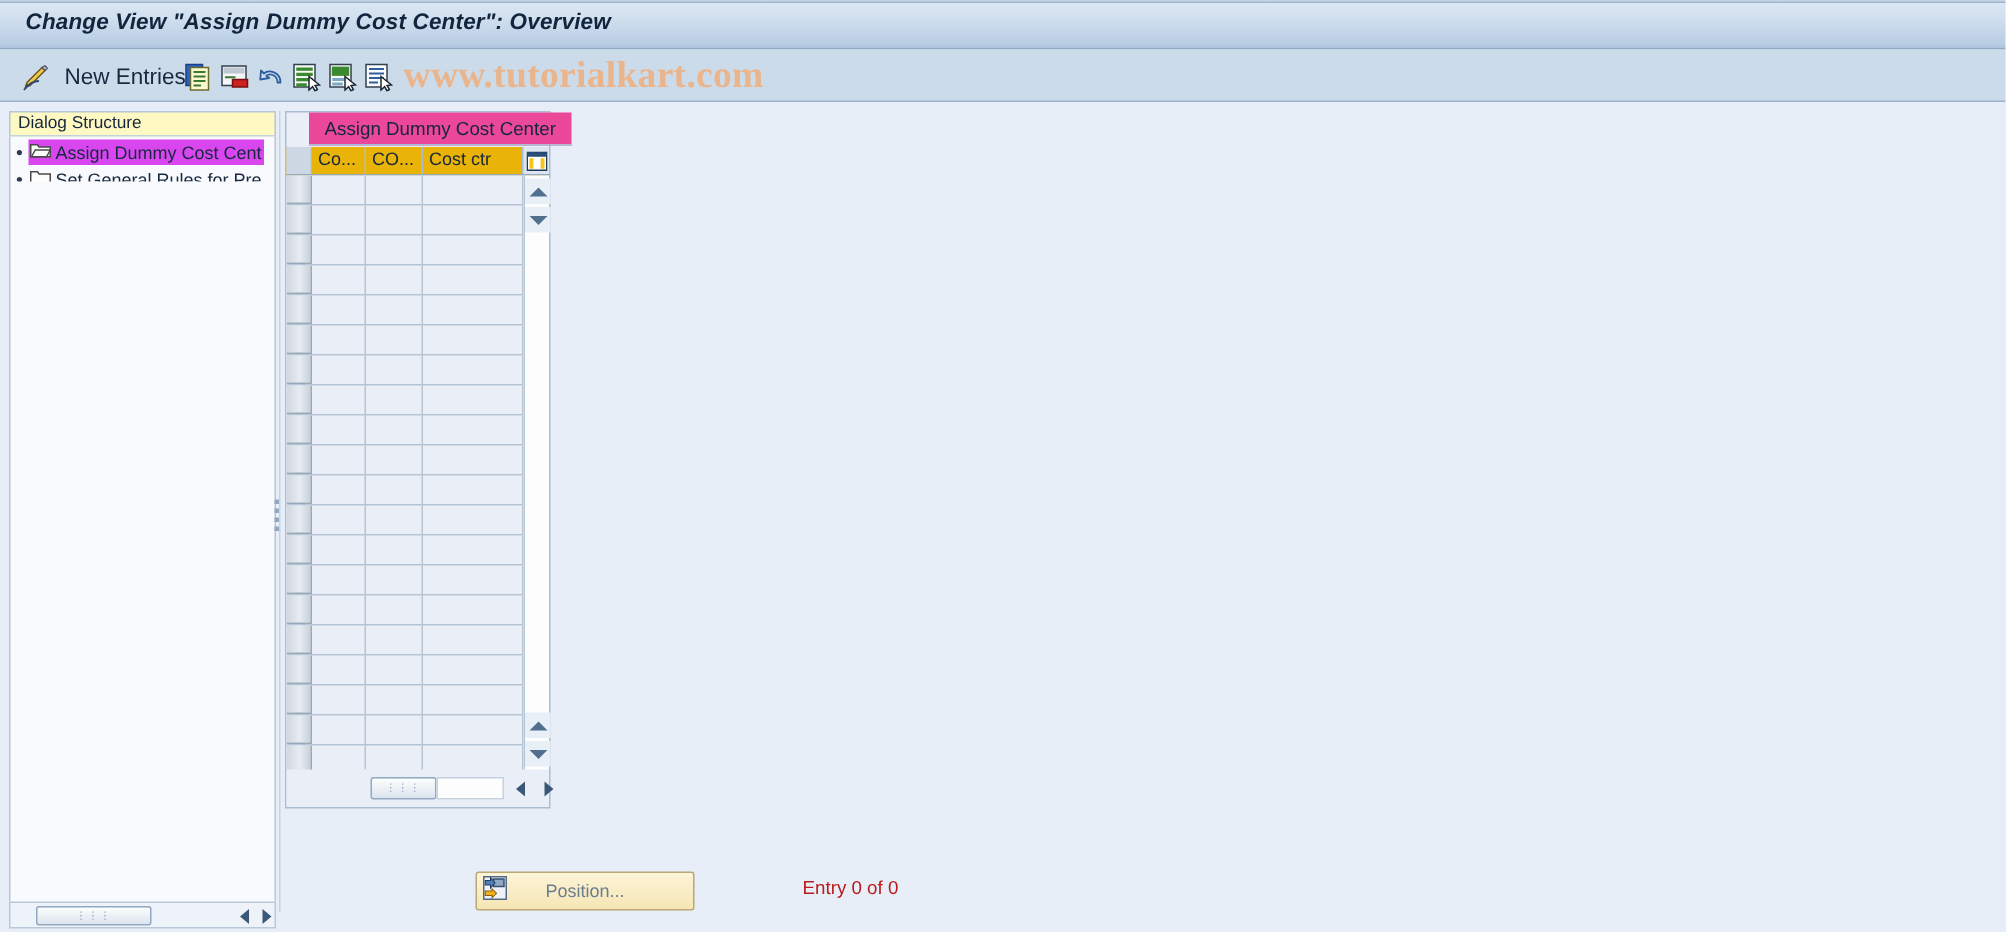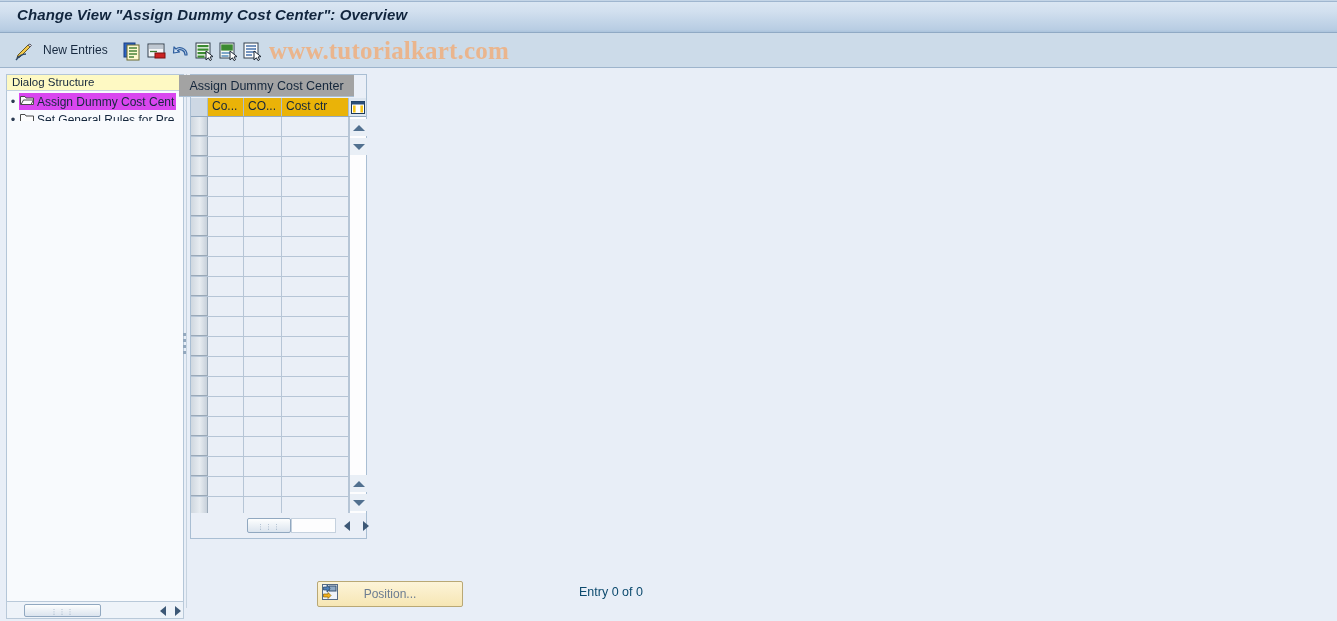--- a/index.html
+++ b/index.html
@@ -36,21 +36,21 @@
   
   #toolbar {
     position: absolute; left: 0; top: 33px; width: 1337px; height: 35px;
     background: #ccdbe9;
     border-bottom: 1px solid #9db4cc;
   }
   .tb-icon { position: absolute; cursor: pointer; }
   #tb-pencil { left: 14px; top: 42px; width: 20px; height: 20px; }
   #new-entries {
     position: absolute; left: 43px; top: 43px;
-    font-size: 12px; color: #17293f; white-space: nowrap; cursor: pointer;
+    font-size: 15px; color: #17293f; white-space: nowrap; cursor: pointer;
   }
   #watermark {
     position: absolute; left: 269px; top: 37px;
     font-family: "Liberation Serif", serif;
     font-size: 25px; font-weight: bold;
     color: #eab58d; white-space: nowrap;
     letter-spacing: .2px;
   }
 
   
@@ -123,22 +123,22 @@
   #lhs-a-left  { left: 149px; top: 1px; }
   #lhs-a-right { left: 164px; top: 1px; }
 
   
   #tablebox {
     position: absolute; left: 190px; top: 74px; width: 177px; height: 465px;
     border: 1px solid #a9bed3;
     background: #eaeff7;
   }
   #table-title {
-    position: absolute; left: 179px; top: 75px; width: 175px; height: 22px;
-    background: #a3a3a3;
+    position: absolute; left: 206px; top: 75px; width: 175px; height: 22px;
+    background: #ec4899;
     border-bottom: 1px solid #a9bed3;
     display:flex; align-items:center; justify-content:center;
     font-size: 12.5px; color: #14263b; white-space: nowrap;
   }
   #table-head {
     position: absolute; left: 191px; top: 98px; width: 175px; height: 19px;
     background: #eab308;
     border-bottom: 1px solid #93a9c0;
     display: flex;
   }
@@ -200,21 +200,21 @@
   #position-btn {
     position: absolute; left: 317px; top: 581px; width: 146px; height: 26px;
     background: linear-gradient(to bottom,#fdf4d8,#f6e6b4);
     border: 1px solid #b9a875; border-radius: 2px;
     display:flex; align-items:center; justify-content:center;
     font-size: 12px; color: #6d7d91; cursor:pointer;
   }
   #position-icon { position:absolute; left: 4px; top: 2px; width:16px; height:16px; }
   #entry-count {
     position: absolute; left: 535px; top: 585px;
-    font-size: 12.5px; color: #0c4a6e; white-space: nowrap; margin-left: 44px;
+    font-size: 12.5px; color: #b91c1c; white-space: nowrap;
   }
 </style>
 </head>
 <body>
 
 <div id="app">
 
   <div id="titlebar">
     <div class="topline"></div>
     <div id="title-text">Change View "Assign Dummy Cost Center": Overview</div>

